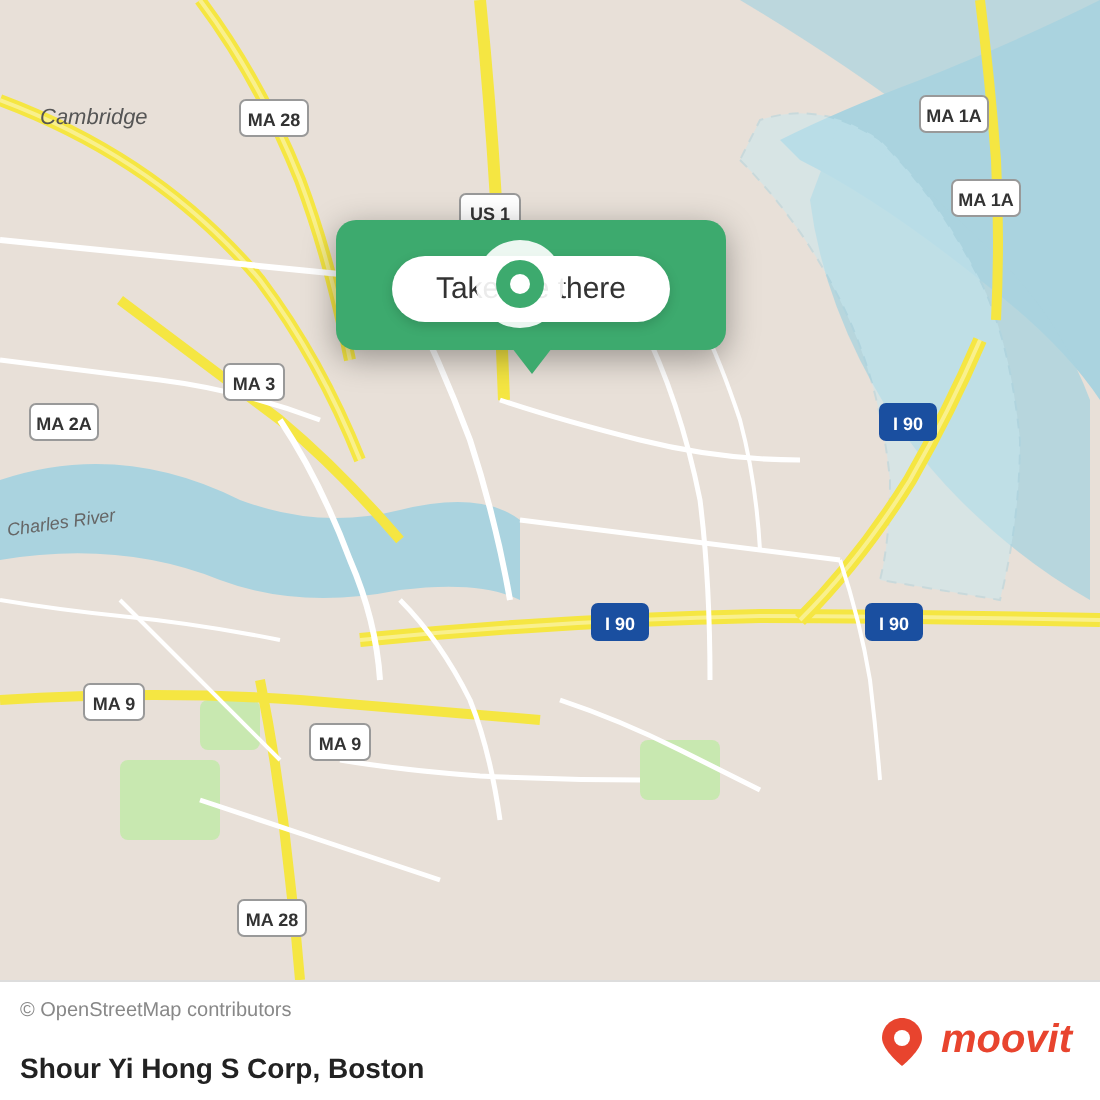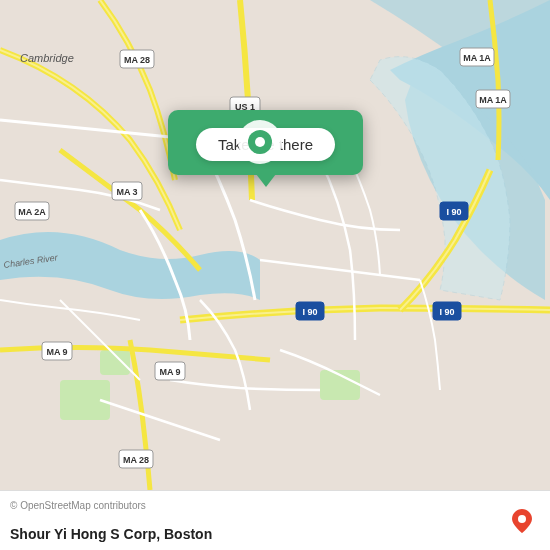--- a/index.html
+++ b/index.html
@@ -235,14 +235,15 @@
   <div id="attribution">
     <span id="osm-attr">© OpenStreetMap contributors</span>
     <span id="place-name">Shour Yi Hong S Corp, Boston</span>
   </div>
   <div id="moovit-logo">
 
     <svg class="moovit-icon" viewBox="0 0 28 28" xmlns="http://www.w3.org/2000/svg">
       <path d="M14 2 C8.5 2 4 6.5 4 12 C4 18 14 26 14 26 C14 26 24 18 24 12 C24 6.5 19.5 2 14 2 Z" fill="#e8442e"></path>
       <circle cx="14" cy="12" r="4" fill="white"></circle>
     </svg>
+    <span class="moovit-text">moovit</span>
   </div>
 </div>
 
 </body></html>

